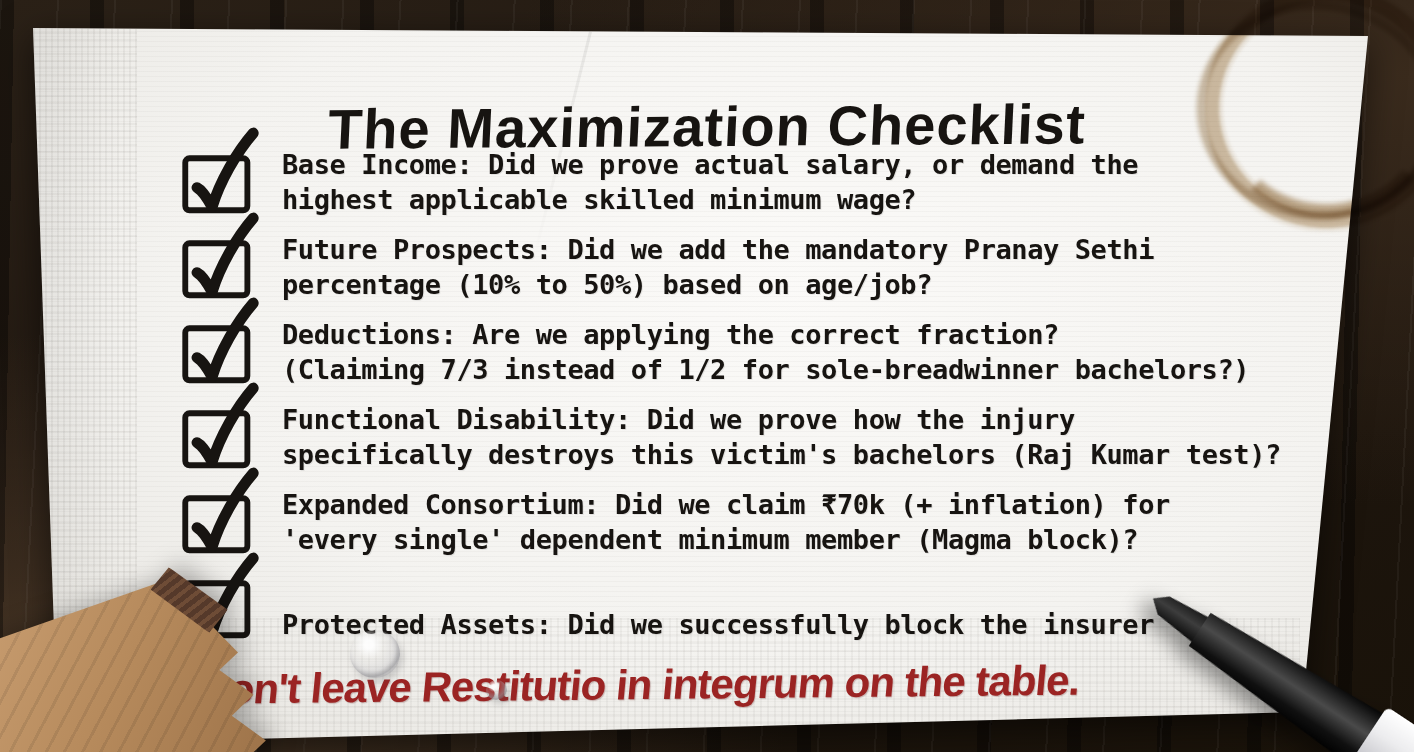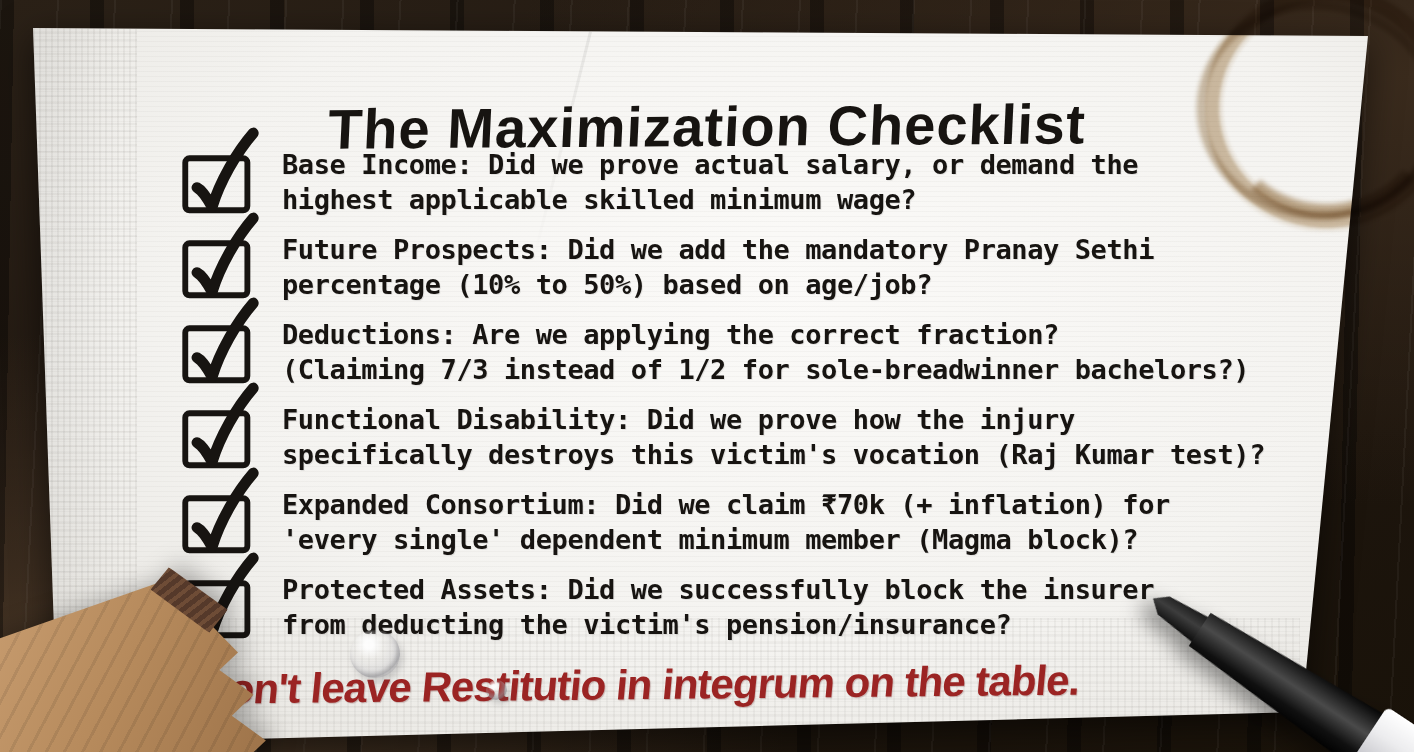--- a/index.html
+++ b/index.html
@@ -200,37 +200,37 @@
       <path d="M25 77 C31 80 38 91 43 100 C52 70 72 35 92 12" fill="none" stroke="currentColor" stroke-width="13" stroke-linecap="round" stroke-linejoin="round"></path>
     </svg>
     <div class="item-text"><span>Deductions: Are we applying the correct fraction?</span><br><span>(Claiming 7/3 instead of 1/2 for sole-breadwinner bachelors?)</span></div>
   </div>
 
   <div class="item-row">
     <svg class="cb" viewBox="0 0 100 112" aria-hidden="true">
       <rect x="11" y="42" width="74" height="62" rx="5" fill="none" stroke="currentColor" stroke-width="7"></rect>
       <path d="M25 77 C31 80 38 91 43 100 C52 70 72 35 92 12" fill="none" stroke="currentColor" stroke-width="13" stroke-linecap="round" stroke-linejoin="round"></path>
     </svg>
-    <div class="item-text"><span>Functional Disability: Did we prove how the injury</span><br><span>specifically destroys </span><span class="it">this</span><span> victim's vocation (</span><span class="it">Raj Kumar</span><span> test)?</span></div>
+    <div class="item-text"><span>Functional Disability: Did we prove how the injury</span><br><span>specifically destroys </span><span class="it">this</span><span> victim's bachelors (</span><span class="it">Raj Kumar</span><span> test)?</span></div>
   </div>
 
   <div class="item-row">
     <svg class="cb" viewBox="0 0 100 112" aria-hidden="true">
       <rect x="11" y="42" width="74" height="62" rx="5" fill="none" stroke="currentColor" stroke-width="7"></rect>
       <path d="M25 77 C31 80 38 91 43 100 C52 70 72 35 92 12" fill="none" stroke="currentColor" stroke-width="13" stroke-linecap="round" stroke-linejoin="round"></path>
     </svg>
     <div class="item-text"><span>Expanded Consortium: Did we claim ₹70k (+ inflation) for</span><br><span>'every single' dependent minimum member (</span><span class="it">Magma</span><span> block)?</span></div>
   </div>
 
   <div class="item-row">
     <svg class="cb" viewBox="0 0 100 112" aria-hidden="true">
       <rect x="11" y="42" width="74" height="62" rx="5" fill="none" stroke="currentColor" stroke-width="7"></rect>
       <path d="M25 77 C31 80 38 91 43 100 C52 70 72 35 92 12" fill="none" stroke="currentColor" stroke-width="13" stroke-linecap="round" stroke-linejoin="round"></path>
     </svg>
-    <div class="item-text"><span>Protected Assets: Did we successfully block the insurer</span><br><span>from deducting the victim's pension/insurance?</span></div>
+    <div class="item-text"><span>Protected Assets: Did we successfully block the insurer</span><br></div>
   </div>
 </div>
 
       <div class="footer-note">Don't leave Restitutio in integrum on the table.</div>
     </div>
   </div>
 
   <div class="ring ring1"></div>
   <div class="ring ring2"></div>
   <div class="ring ring3"></div>

